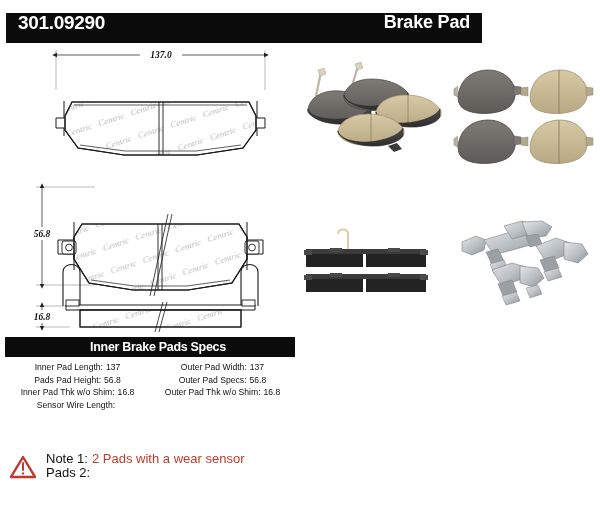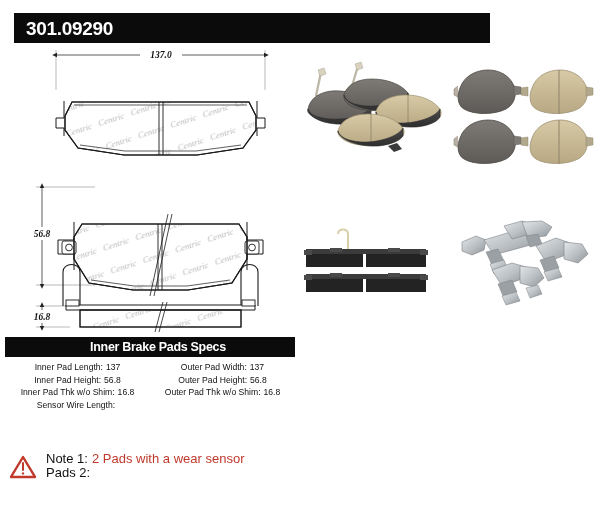--- a/index.html
+++ b/index.html
@@ -18,25 +18,23 @@
 
   
   #header-bar {
     position: absolute;
     left: 6px;
     top: 13px;
     width: 476px;
     height: 30px;
     background: #0b0b0b;
     display: flex;
-    align-items: center;
     justify-content: space-between;
     box-sizing: border-box;
     padding: 0 12px 0 12px;
-    margin-left: 8px;
   }
   #part-number {
     color: #ffffff;
     font-size: 19px;
     font-weight: bold;
     letter-spacing: -0.3px;
     line-height: 1;
   }
   #product-type {
     color: #ffffff;
@@ -150,20 +148,21 @@
     font-weight: normal;
     padding-left: 4px;
   }
   .note-text.empty { color: #111111; }
 </style>
 </head>
 <body>
 
 <div id="header-bar">
   <span id="part-number">301.09290</span>
+  <span id="product-type">Brake Pad</span>
 </div>
 
 <div id="drawing-panel">
   <svg id="drawing-svg" width="300" height="288" viewBox="0 0 300 288">
     <defs>
 
       <pattern id="wm" width="34" height="24" patternUnits="userSpaceOnUse" patternTransform="rotate(-18)">
         <text x="1" y="13" font-family="Liberation Serif, serif" font-size="9" font-style="italic" fill="#b9b9bd">Centric</text>
       </pattern>
       <marker id="arrL" markerWidth="7" markerHeight="7" refX="6" refY="3.2" orient="auto">
@@ -389,40 +388,40 @@
     <div class="specs-header-cell">Inner Brake Pads Specs</div>
   </div>
   <div id="specs-body">
 
     <div class="specs-col">
       <div class="spec-row">
         <span class="spec-label">Inner Pad Length:</span>
         <span class="spec-value">137</span>
       </div>
       <div class="spec-row">
-        <span class="spec-label">Inner Pad Height:</span>
+        <span class="spec-label">Pads Pad Height:</span>
         <span class="spec-value">56.8</span>
       </div>
       <div class="spec-row">
         <span class="spec-label">Inner Pad Thk w/o Shim:</span>
         <span class="spec-value">16.8</span>
       </div>
       <div class="spec-row">
         <span class="spec-label">Sensor Wire Length:</span>
         <span class="spec-value"></span>
       </div>
     </div>
 
     <div class="specs-col">
       <div class="spec-row">
         <span class="spec-label">Outer Pad Width:</span>
         <span class="spec-value">137</span>
       </div>
       <div class="spec-row">
-        <span class="spec-label">Outer Pad Height:</span>
+        <span class="spec-label">Outer Pad Specs:</span>
         <span class="spec-value">56.8</span>
       </div>
       <div class="spec-row">
         <span class="spec-label">Outer Pad Thk w/o Shim:</span>
         <span class="spec-value">16.8</span>
       </div>
       <div class="spec-row">
         <span class="spec-label"></span>
         <span class="spec-value"></span>
       </div>

